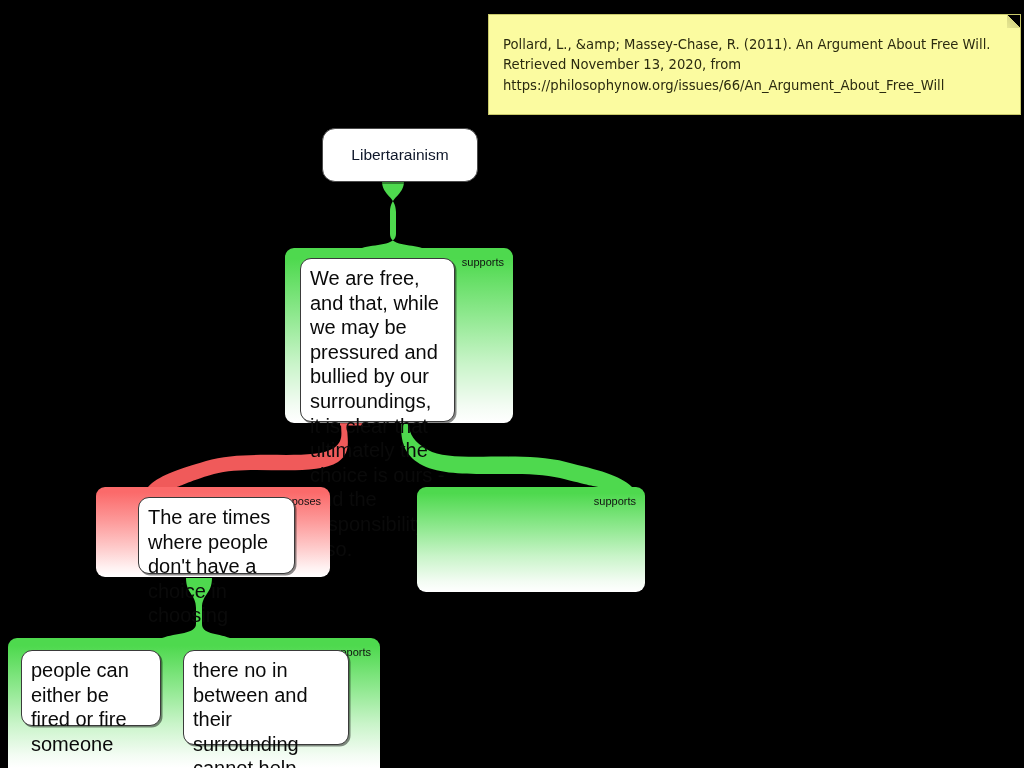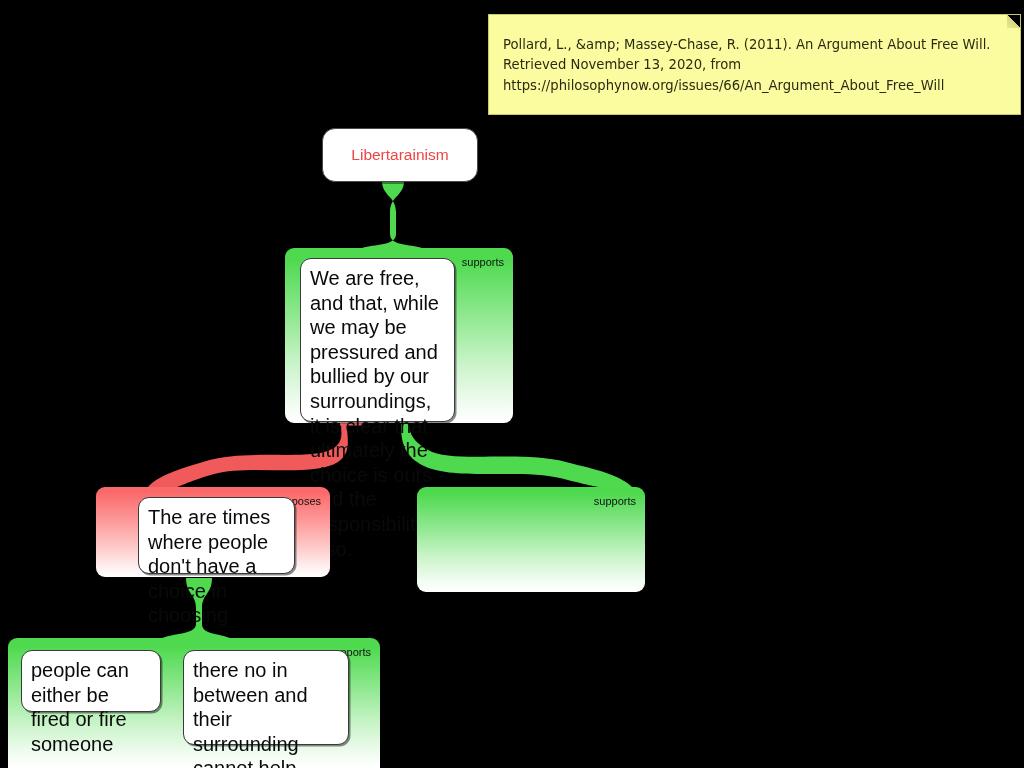--- a/index.html
+++ b/index.html
@@ -76,21 +76,21 @@
     width: 156px;
     height: 54px;
     box-sizing: border-box;
     background: #ffffff;
     border: 1.4px solid #4a4a4a;
     border-radius: 13px;
     display: flex;
     align-items: center;
     justify-content: center;
     font-size: 15.5px;
-    color: #ef4444;
+    color: #0f172a;
     box-shadow: 2px 2px 0 rgba(0,0,0,0.40);
   }
 
   
   #citation-note {
     position: absolute;
     left: 488px;
     top: 14px;
     width: 533px;
     height: 101px;
@@ -116,21 +116,21 @@
 
   
   #node-main      { left: 285px; top: 248px; width: 228px; height: 175px; }
   #node-opposes   { left: 96px;  top: 487px; width: 234px; height: 90px;  }
   #node-supports2 { left: 417px; top: 487px; width: 228px; height: 105px; }
   #node-support3  { left: 8px;   top: 638px; width: 372px; height: 130px; border-radius: 9px 9px 0 0; }
 
   #card-main      { left: 300px; top: 258px; width: 155px; height: 164px; }
   #card-opposes   { left: 111px; top: 497px; width: 157px; height: 77px; margin-left: 27px;  }
   #card-supports2 { left: 432px; top: 497px; width: 152px; height: 93px;  }
-  #card-s3-a      { left: 21px;  top: 650px; width: 140px; height: 62px;  }
+  #card-s3-a      { left: 21px;  top: 650px; width: 140px; height: 76px;  }
   #card-s3-b      { left: 183px; top: 650px; width: 166px; height: 95px;  }
 </style>
 </head>
 <body>
 
 <div id="canvas">
 
   <svg id="connectors" viewBox="0 0 1024 768">
 
     <path fill="#4ed94e" d="M 382 181

